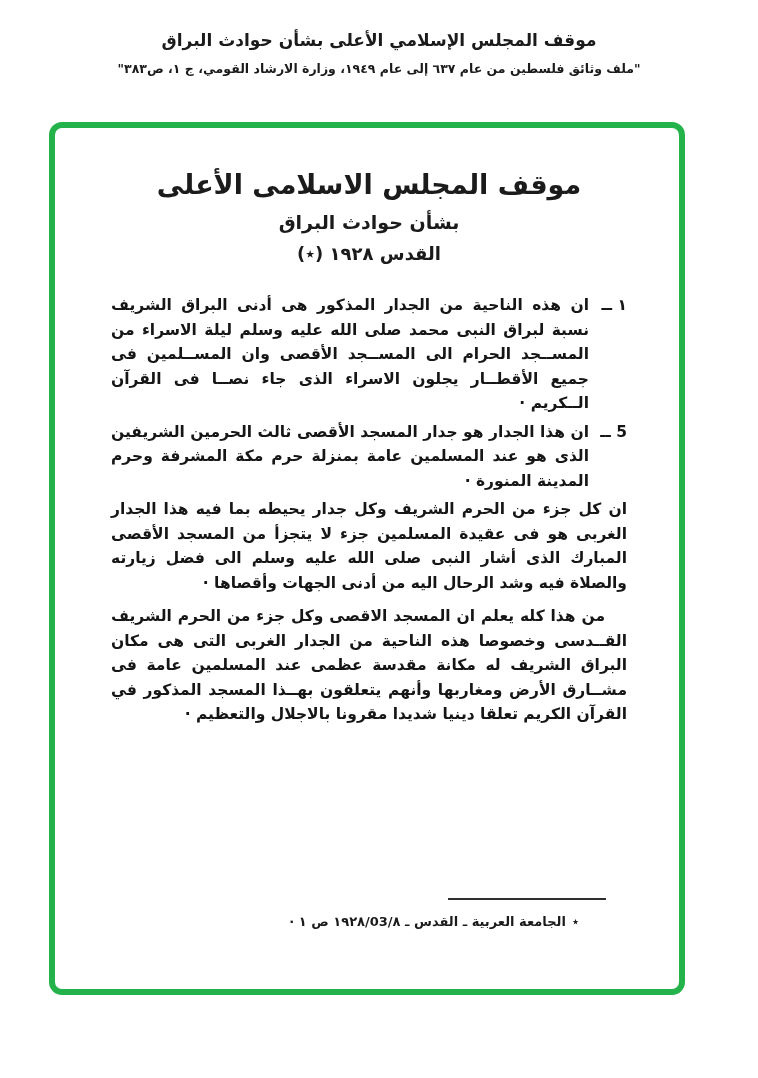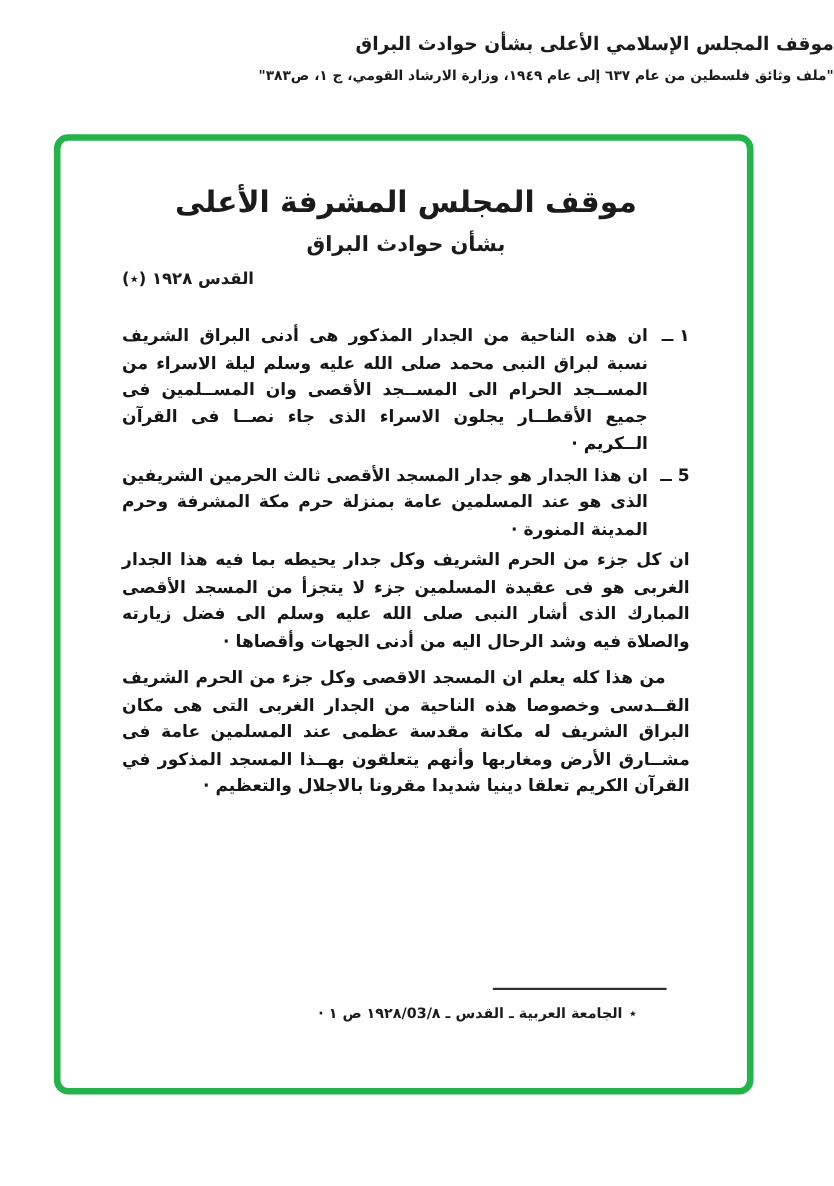--- a/index.html
+++ b/index.html
@@ -9,21 +9,21 @@
     background: #ffffff;
     font-family: "DejaVu Sans", sans-serif;
     color: #1b1b1b;
     overflow: hidden;
   }
 
   
   .page-header {
     position: absolute;
     top: 30px; left: 0; right: 0;
-    text-align: right;
+    text-align: center;
     direction: rtl;
   }
   .page-header .hdr-title {
     font-size: 17px;
     font-weight: bold;
     margin: 0 0 11px 0;
   }
   .page-header .hdr-source {
     font-size: 12.5px;
     font-weight: bold;
@@ -54,22 +54,22 @@
     margin: 0 0 10px 0;
   }
   .doc-subtitle {
     text-align: center;
     font-size: 19px;
     font-weight: bold;
     line-height: 21px;
     margin: 0 0 11px 0;
   }
   .doc-place {
-    text-align: left;
-    font-size: 15px;
+    text-align: center;
+    font-size: 18px;
     font-weight: bold;
     line-height: 19px;
     margin: 0 0 30px 0;
   }
 
   .body-text {
     font-size: 15.5px;
     font-weight: bold;
     line-height: 24.5px;
     color: #161616;
@@ -127,21 +127,21 @@
 <body>
 
 <div class="page-header">
   <div class="hdr-title">موقف المجلس الإسلامي الأعلى بشأن حوادث البراق</div>
   <div class="hdr-source">"ملف وثائق فلسطين من عام ٦٣٧ إلى عام ١٩٤٩، وزارة الارشاد القومي، ج ١، ص٣٨٣"</div>
 </div>
 
 <div class="frame" style="border-color: rgb(36, 178, 74);">
   <div class="content">
 
-    <div class="doc-title">موقف المجلس المشرفة الأعلى</div>
+    <div class="doc-title">موقف المجلس الاسلامى الأعلى</div>
     <div class="doc-subtitle">بشأن حوادث البراق</div>
     <div class="doc-place">القدس ١٩٢٨ (٭)</div>
 
 
     <div class="body-text point">
       <span class="point-num">١ ــ</span>
       <span class="point-text">ان هذه الناحية من الجدار المذكور هى أدنى البراق الشريف نسبة لبراق النبى محمد صلى الله عليه وسلم ليلة الاسراء من المســجد الحرام الى المســجد الأقصى وان المســلمين فى جميع الأقطــار يجلون الاسراء الذى جاء نصــا فى القرآن الــكريم ·</span>
     </div>
 
     <div class="body-text point">

